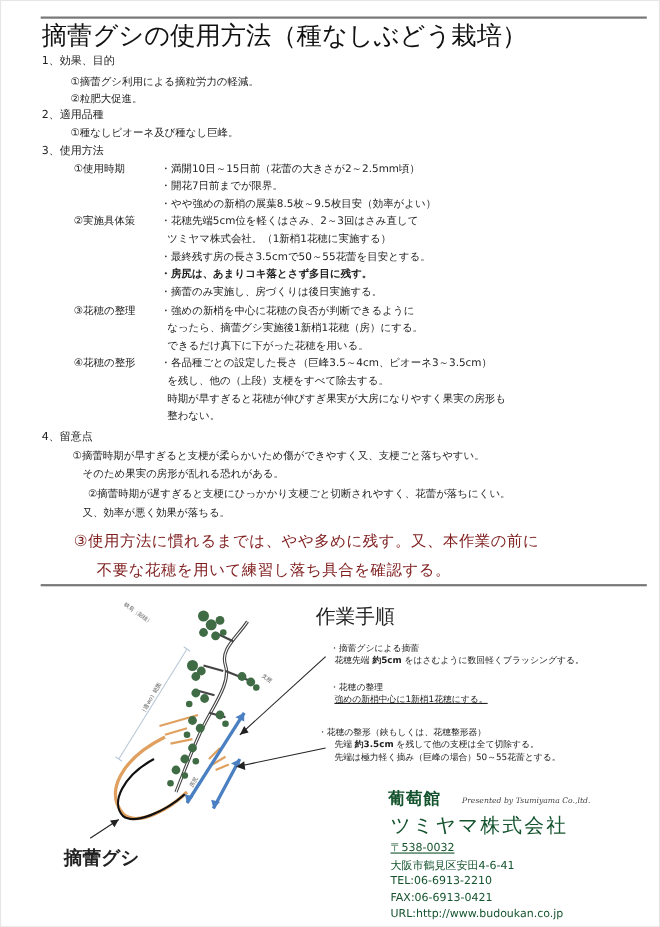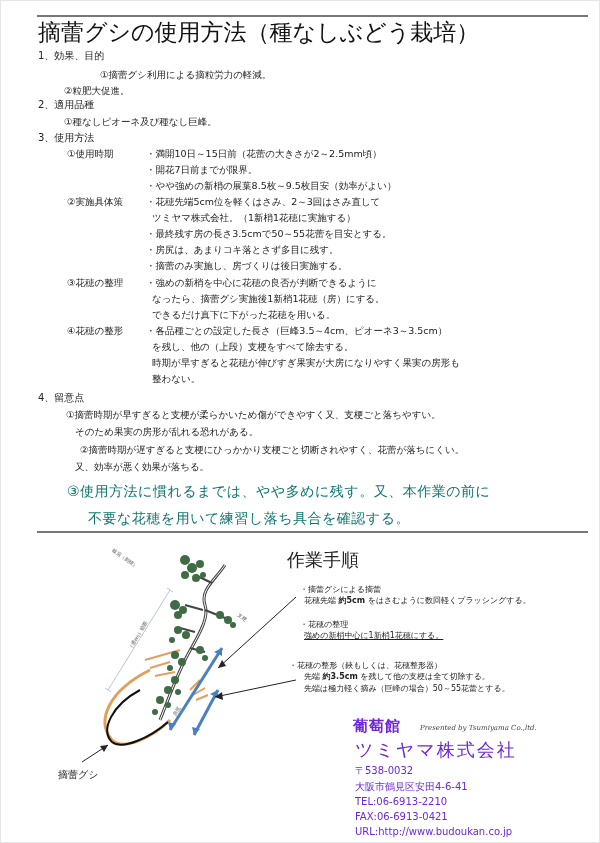--- a/index.html
+++ b/index.html
@@ -2,60 +2,60 @@
 <html><head>
 <meta charset="utf-8">
 <style>
   html, body { margin:0; padding:0; }
   body { width:600px; height:843px; background:#ffffff; position:relative; overflow:hidden;
          font-family:"DejaVu Sans", "Liberation Sans", sans-serif; color:#222; }
   .frame { position:absolute; left:0; top:0; width:598px; height:841px; border:1px solid #e6e6e6; }
   .rule { position:absolute; left:37px; width:551px; height:2px; background:#777; }
   .title { position:absolute; left:38px; top:17px; font-size:23px; color:#111; letter-spacing:0px; white-space:nowrap; }
   .line { position:absolute; font-size:9.5px; line-height:12px; white-space:nowrap; color:#222; }
-  .red { position:absolute; font-size:14px; color:#0f766e; white-space:nowrap; letter-spacing:0.5px; }
+  .red { position:absolute; font-size:14px; color:#7f1d1d; white-space:nowrap; letter-spacing:0.5px; }
   .h { font-size:10px; }
   .diag-title { position:absolute; left:287px; top:548px; font-size:18px; font-weight:normal; color:#222; }
   .step { position:absolute; font-size:8px; line-height:11px; white-space:nowrap; color:#222; }
   .step b { font-weight:bold; }
-  .tag { position:absolute; font-size:10px; font-weight:normal; color:#222; }
-  .co { position:absolute; white-space:nowrap; color:#6d28d9; }
+  .tag { position:absolute; font-size:17px; font-weight:bold; color:#222; }
+  .co { position:absolute; white-space:nowrap; color:#14532d; }
   .logo { position:absolute; left:353px; top:717px; font-size:15px; font-weight:bold; font-family:"DejaVu Serif", serif; letter-spacing:1px; }
   .presented { position:absolute; left:420px; top:724px; font-size:7px; font-style:italic; font-family:"DejaVu Serif", serif; color:#444;text-align:center; }
   .coname { position:absolute; left:355px; top:738px; font-size:18px; letter-spacing:2px; }
   .addr { position:absolute; left:355px; font-size:10px; }
   svg { position:absolute; left:0; top:0; }
 </style>
 </head>
 <body>
 
 <div class="frame"></div>
 
 <div class="rule" style="top:15px;"></div>
 <div class="title">摘蕾グシの使用方法（種なしぶどう栽培）</div>
 
 <div class="line h" style="left:38px;top:50px;">1、効果、目的</div>
-<div class="line" style="left:64px;top:69px;margin-left:36px;">①摘蕾グシ利用による摘粒労力の軽減。</div>
+<div class="line" style="left:64px;top:69px;">①摘蕾グシ利用による摘粒労力の軽減。</div>
 <div class="line" style="left:64px;top:85px;">②粒肥大促進。</div>
 
 <div class="line h" style="left:38px;top:99px;">2、適用品種</div>
 <div class="line" style="left:64px;top:116px;">①種なしピオーネ及び種なし巨峰。</div>
 
 <div class="line h" style="left:38px;top:132px;">3、使用方法</div>
 
 <div class="line" style="left:67px;top:148px;">①使用時期</div>
 <div class="line" style="left:146px;top:148px;">・満開10日～15日前（花蕾の大きさが2～2.5mm頃）</div>
 <div class="line" style="left:146px;top:164px;">・開花7日前までが限界。</div>
 <div class="line" style="left:146px;top:180px;">・やや強めの新梢の展葉8.5枚～9.5枚目安（効率がよい）</div>
 
 <div class="line" style="left:67px;top:196px;">②実施具体策</div>
 <div class="line" style="left:146px;top:196px;">・花穂先端5cm位を軽くはさみ、2～3回はさみ直して</div>
 <div class="line" style="left:152px;top:212px;">ツミヤマ株式会社。（1新梢1花穂に実施する）</div>
 <div class="line" style="left:146px;top:228px;">・最終残す房の長さ3.5cmで50～55花蕾を目安とする。</div>
-<div class="line" style="left:146px;top:244px;">・房尻は、あまりコキ落とさず多目に残す。</div>
+<div class="line" style="left:146px;top:244px;font-weight:bold;">・房尻は、あまりコキ落とさず多目に残す。</div>
 <div class="line" style="left:146px;top:260px;">・摘蕾のみ実施し、房づくりは後日実施する。</div>
 
 <div class="line" style="left:67px;top:277px;">③花穂の整理</div>
 <div class="line" style="left:146px;top:277px;">・強めの新梢を中心に花穂の良否が判断できるように</div>
 <div class="line" style="left:152px;top:293px;">なったら、摘蕾グシ実施後1新梢1花穂（房）にする。</div>
 <div class="line" style="left:152px;top:309px;">できるだけ真下に下がった花穂を用いる。</div>
 
 <div class="line" style="left:67px;top:325px;">④花穂の整形</div>
 <div class="line" style="left:146px;top:325px;">・各品種ごとの設定した長さ（巨峰3.5～4cm、ピオーネ3～3.5cm）</div>
 <div class="line" style="left:152px;top:341px;">を残し、他の（上段）支梗をすべて除去する。</div>
@@ -148,17 +148,17 @@
 <div class="step" style="left:300px;top:619px;text-align:right;">・花穂の整理</div>
 <div class="step" style="left:304px;top:630px;text-decoration:underline;">強めの新梢中心に1新梢1花穂にする。</div>
 
 <div class="step" style="left:289px;top:660px;">・花穂の整形（鋏もしくは、花穂整形器）</div>
 <div class="step" style="left:304px;top:671px;"><span>先端 </span><b>約3.5cm</b><span> を残して他の支梗は全て切除する。</span></div>
 <div class="step" style="left:304px;top:683px;">先端は極力軽く摘み（巨峰の場合）50～55花蕾とする。</div>
 
 <div class="co logo">葡萄館</div>
 <div class="co presented">Presented by Tsumiyama Co.,ltd.</div>
 <div class="co coname">ツミヤマ株式会社</div>
-<div class="co addr" style="top:764px;">〒538-0032</div>
+<div class="co addr" style="top:764px;text-decoration:underline;">〒538-0032</div>
 <div class="co addr" style="top:780px;">大阪市鶴見区安田4-6-41</div>
 <div class="co addr" style="top:796px;">TEL:06-6913-2210</div>
 <div class="co addr" style="top:811px;">FAX:06-6913-0421</div>
 <div class="co addr" style="top:826px;">URL:http://www.budoukan.co.jp</div>
 
 </body></html>

